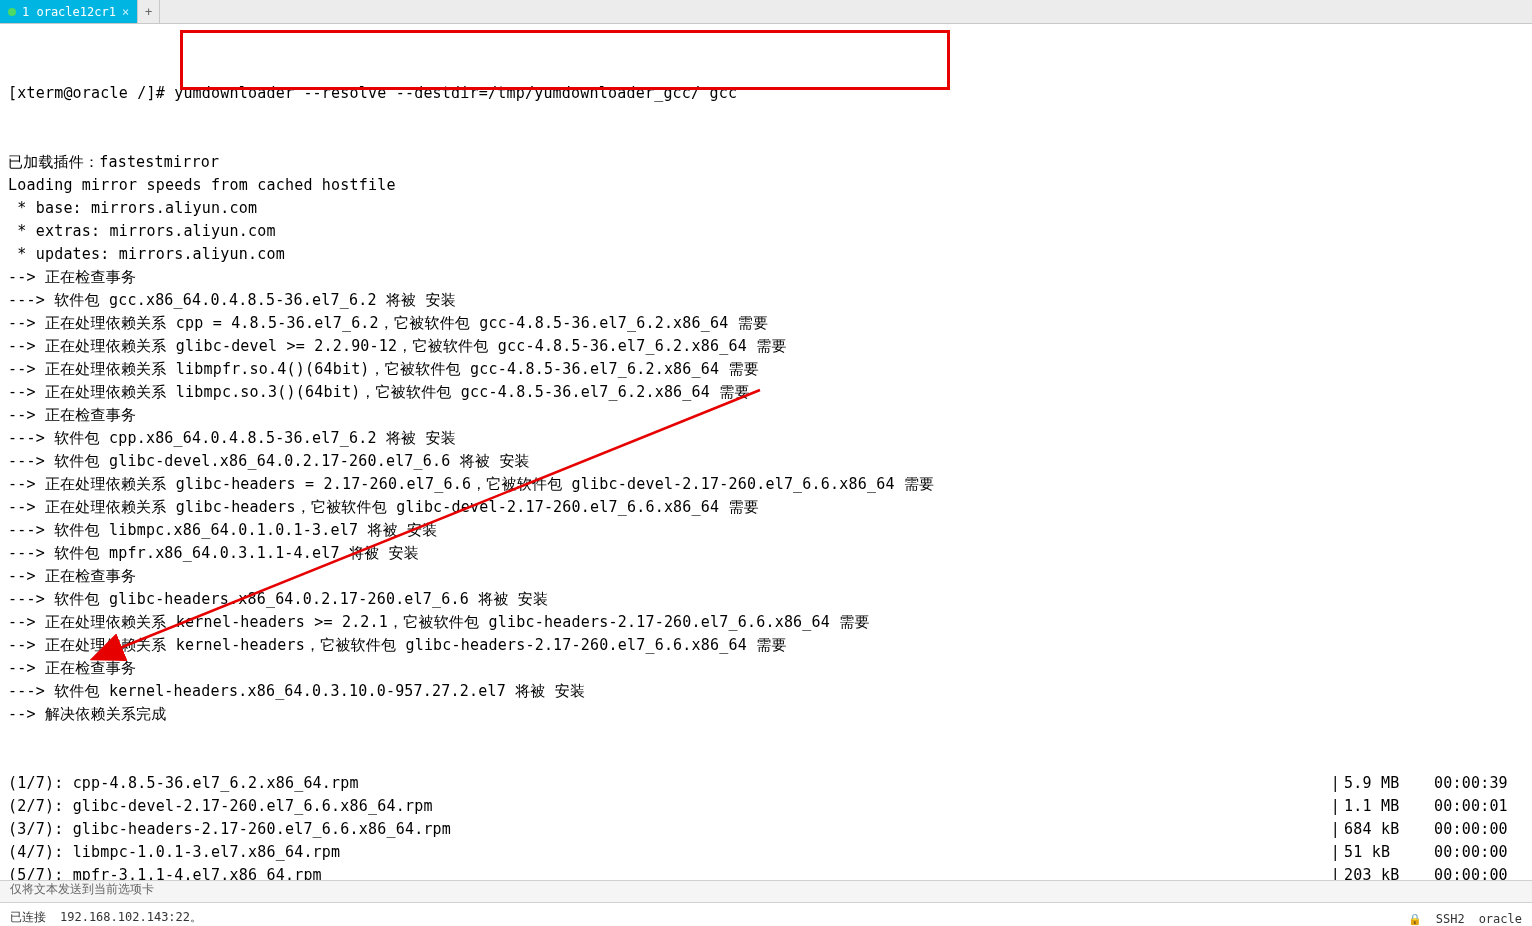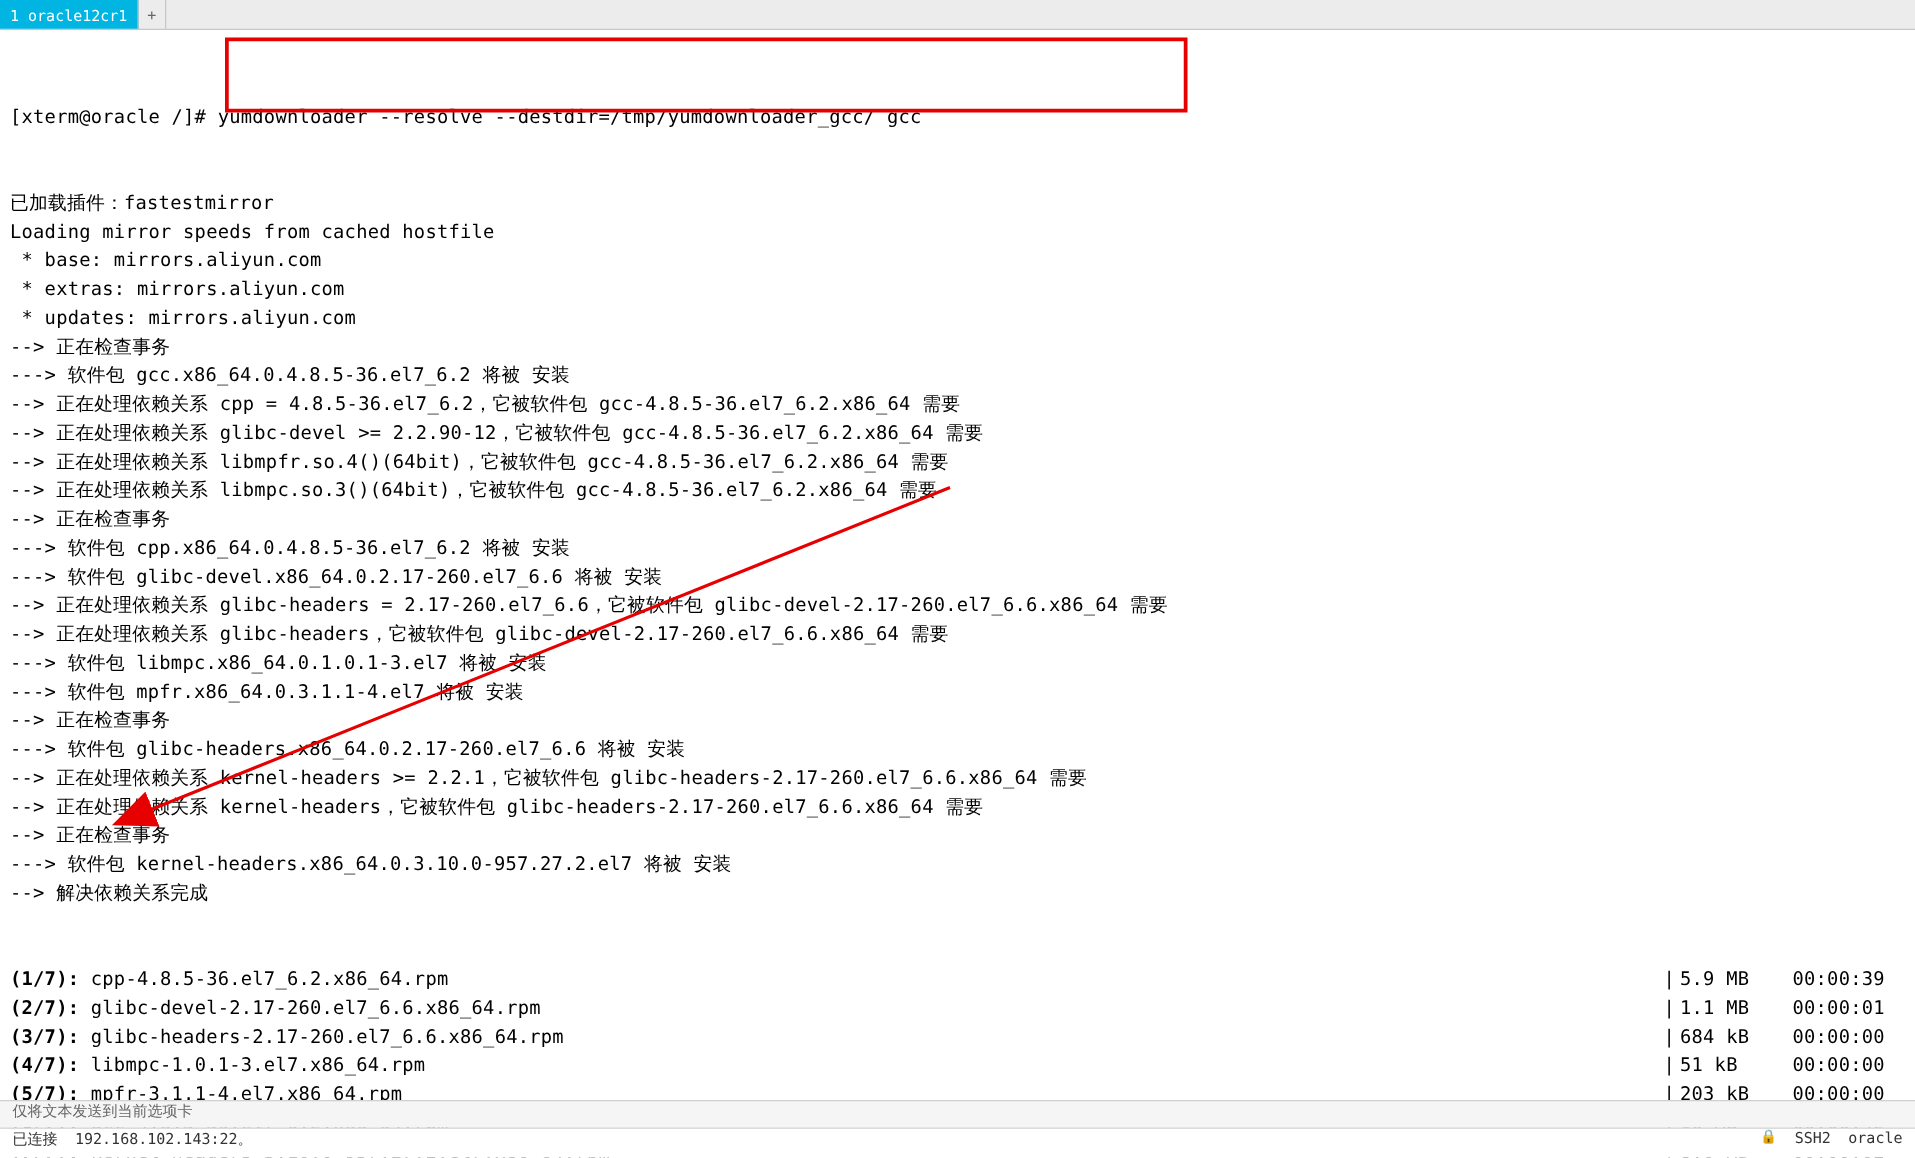--- a/index.html
+++ b/index.html
@@ -1,32 +1,32 @@
 <!DOCTYPE html>
 <html><head>
 <meta charset="utf-8">
 <style>
   * { margin: 0; padding: 0; box-sizing: border-box; }
   html, body { width: 1532px; height: 926px; font-family: "Consolas", "DejaVu Sans Mono", monospace; font-size: 15px; background: #fff; overflow: hidden; }
   .tabbar { height: 24px; background: #ececec; border-bottom: 1px solid #c8c8c8; display: flex; align-items: stretch; }
   .tab { display: flex; align-items: center; padding: 0 8px; gap: 6px; border-right: 1px solid #c8c8c8; font-size: 12px; }
-  .tab.active { background: #00b5e2; color: #fff; flex-direction: column; }
+  .tab.active { background: #00b5e2; color: #fff; }
   .tab .dot { width: 8px; height: 8px; border-radius: 50%; background: #4cd964; display: inline-block; }
   .tab .close { font-size: 12px; opacity: .8; cursor: pointer; }
   .tab.new { width: 22px; justify-content: center; color: #666; cursor: pointer; }
   .terminal { position: relative; padding: 12px 8px 0 8px; line-height: 23px; letter-spacing: .2px; white-space: pre; color: #000; }
   .term-line { white-space: pre; }
   .dl-row { display: flex; }
-  .dl-left { flex: 0 0 auto; font-weight: bold; }
+  .dl-left { flex: 0 0 auto; }
   .dl-spacer { flex: 1 1 auto; }
   .dl-size { width: 90px; text-align: left; padding-right: 8px; }
   .dl-time { width: 90px; }
   .pipe { padding-right: 4px; }
   .footer-hint { position: absolute; left: 0; right: 0; bottom: 24px; height: 22px; background: #f5f5f5; border-top: 1px solid #d0d0d0; font-size: 12px; color: #666; display: flex; padding: 0 10px; }
-  .statusbar { position: absolute; left: 0; right: 0; bottom: 0; height: 24px; background: #fff; border-top: 1px solid #d0d0d0; font-size: 12px; color: #333; display: flex; align-items: flex-start; padding: 0 10px; gap: 14px; }
+  .statusbar { position: absolute; left: 0; right: 0; bottom: 0; height: 24px; background: #fff; border-top: 1px solid #d0d0d0; font-size: 12px; color: #333; display: flex; align-items: flex-end; padding: 0 10px; gap: 14px; }
   .statusbar .spacer { flex: 1; }
   .statusbar .lock { font-size: 11px; }
   
   .highlight-box { position: absolute; border: 3px solid #e60000; pointer-events: none; }
   
   .arrow-svg { position: absolute; left: 0; top: 0; pointer-events: none; }
 </style>
 </head>
 <body>
 

